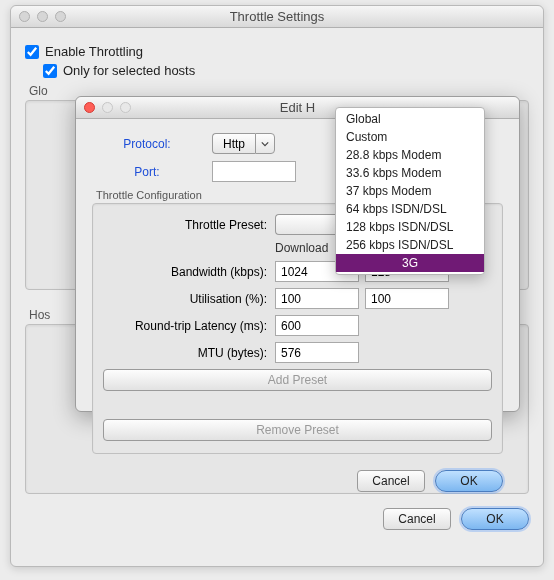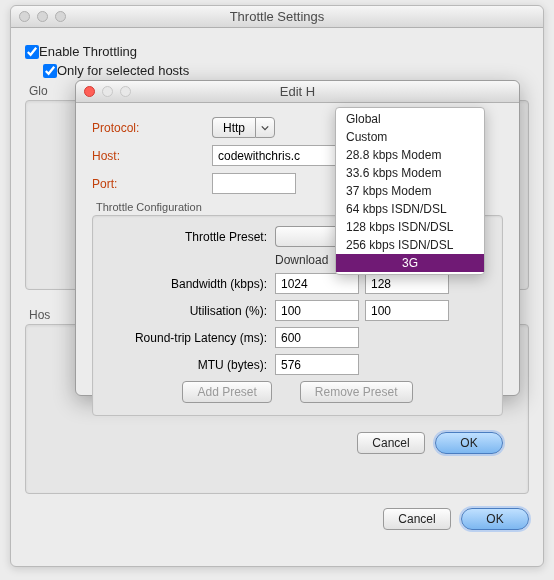--- a/index.html
+++ b/index.html
@@ -7,64 +7,64 @@
 
   
   .main-window { position: absolute; left: 10px; top: 5px; width: 534px; height: 562px; background: #ececec; border: 1px solid #b9b9b9; border-radius: 6px; box-shadow: 0 2px 8px rgba(0,0,0,0.15); }
   .titlebar { height: 22px; background: linear-gradient(#f6f6f6,#d9d9d9); border-bottom: 1px solid #b0b0b0; border-radius: 6px 6px 0 0; display: flex; align-items: center; padding: 0 8px; position: relative; }
   .traffic { display: flex; gap: 7px; }
   .tl { width: 11px; height: 11px; border-radius: 50%; background: #d6d6d6; border: 1px solid #b0b0b0; }
   .title { font-size: 13px; color: #4a4a4a; position: absolute; left: 0; right: 0; text-align: center; pointer-events: none; }
 
   .main-body { padding: 16px 14px 14px 14px; font-size: 13px; color: #222; }
 
-  .checkbox-row { display: flex; align-items: center; margin-bottom: 4px; }
+  .checkbox-row { display: flex; align-items: center; gap: 6px; margin-bottom: 4px; }
   .checkbox-row.indent { margin-left: 18px; }
   input[type=checkbox] { width: 14px; height: 14px; }
 
   .group-label { font-size: 12px; color: #555; margin: 6px 0 2px 4px; }
 
   .sunken { border: 1px solid #bfbfbf; border-radius: 4px; background: #e6e6e6; box-shadow: inset 0 1px 3px rgba(0,0,0,0.08); }
   .global-box { height: 190px; margin-bottom: 18px; }
   .hosts-box { height: 170px; }
 
   .bottom-buttons { display: flex; justify-content: flex-end; gap: 10px; margin-top: 14px; }
 
   .btn { height: 22px; min-width: 68px; padding: 0 14px; border: 1px solid #9a9a9a; border-radius: 4px; background: linear-gradient(#fdfdfd,#e2e2e2); font-size: 12px; color: #222; cursor: pointer; }
   .btn.default { background: linear-gradient(#bfe0ff,#7db7f0); border-color: #4a7dc0; box-shadow: 0 0 0 2px rgba(100,160,250,0.35); border-radius: 11px; }
 
   
-  .modal { position: absolute; left: 75px; top: 80px; width: 445px; height: 316px; background: #ececec; border: 1px solid #9d9d9d; border-radius: 6px; box-shadow: 0 6px 22px rgba(0,0,0,0.3); }
+  .modal { position: absolute; left: 75px; top: 96px; width: 445px; height: 316px; background: #ececec; border: 1px solid #9d9d9d; border-radius: 6px; box-shadow: 0 6px 22px rgba(0,0,0,0.3); }
   .modal .titlebar { background: linear-gradient(#f8f8f8,#d7d7d7); }
   .tl.red { background: #ff5f57; border-color: #d43d36; }
   .tl.dim { background: #e8e8e8; border-color: #c7c7c7; }
 
   .modal-body { padding: 14px 16px 12px 16px; font-size: 12px; }
   .form-row { display: flex; align-items: center; margin-bottom: 7px; }
-  .form-row label { width: 110px; text-align: left; margin-right: 10px; color: #c2410c; font-size: 12px; }
+  .form-row label { width: 110px; text-align: center; margin-right: 10px; color: #1d4ed8; font-size: 12px; }
   .form-row .field { flex: 0 0 auto; }
 
   .text-input { height: 21px; border: 1px solid #a9a9a9; background: #fff; padding: 0 5px; font-size: 12px; }
   .text-input.sm { width: 84px; }
   .text-input.md { width: 216px; }
 
   .select-wrap { display: inline-flex; }
   .select-text { height: 21px; line-height: 21px; border: 1px solid #9a9a9a; border-right: none; border-radius: 4px 0 0 4px; background: linear-gradient(#fdfdfd,#e6e6e6); padding: 0 10px; font-size: 12px; }
   .select-arrow { width: 20px; height: 21px; border: 1px solid #9a9a9a; border-radius: 0 4px 4px 0; background: linear-gradient(#fdfdfd,#e6e6e6); display: flex; align-items: center; justify-content: center; }
   .arrow-svg { width: 8px; height: 8px; }
 
   .group-header { font-size: 11px; color: #555; margin: 6px 0 2px 4px; }
   .inner-sunken { border: 1px solid #c0c0c0; border-radius: 4px; padding: 10px 10px 12px 10px; background: #e6e6e6; box-shadow: inset 0 1px 2px rgba(0,0,0,0.06); }
 
   .row2 { display: flex; align-items: center; margin-bottom: 6px; }
   .row2 label { width: 164px; text-align: right; margin-right: 8px; font-size: 12px; }
   .col-head { font-size: 12px; color: #333; width: 88px; }
   .spacer-lbl { width: 164px; margin-right: 8px; }
 
-  .preset-btns { display: flex; justify-content: center; gap: 28px; margin-top: 6px; }
+  .preset-btns { display: flex; justify-content: center; gap: 28px; margin-top: 6px; flex-direction: column; }
   .btn.ghost { color: #9a9a9a; }
 
   .modal-buttons { display: flex; justify-content: flex-end; gap: 10px; margin-top: 16px; }
 
   
   .dropdown { position: absolute; left: 335px; top: 107px; width: 150px; background: #fff; border: 1px solid #b5b5b5; border-radius: 4px; box-shadow: 0 4px 14px rgba(0,0,0,0.25); padding: 2px 0; z-index: 50; }
   .dd-item { height: 18px; line-height: 18px; font-size: 12px; padding: 0 10px; color: #222; cursor: pointer; white-space: nowrap; }
   .dd-item.selected { background: #701a75; color: #fff; text-align: center; }
 </style>
 </head>
@@ -119,24 +119,20 @@
       <div class="select-wrap field">
         <div class="select-text">Http</div>
         <div class="select-arrow">
           <svg class="arrow-svg" viewBox="0 0 10 10">
               <path d="M1 3 L5 7 L9 3" fill="none" stroke="#444" stroke-width="1.5"></path>
             </svg>
         </div>
       </div>
     </div>
 
-    <div class="form-row">
-      <label>Host:</label>
-      <input class="text-input md field" value="codewithchris.c" style="">
-    </div>
 
     <div class="form-row">
       <label>Port:</label>
       <input class="text-input sm field" value="" style="">
     </div>
 
     <div class="group-header">Throttle Configuration</div>
     <div class="inner-sunken">
 
       <div class="row2">

